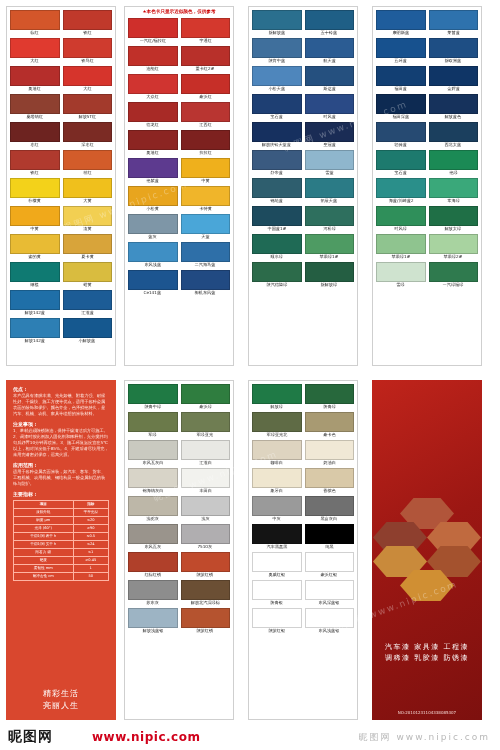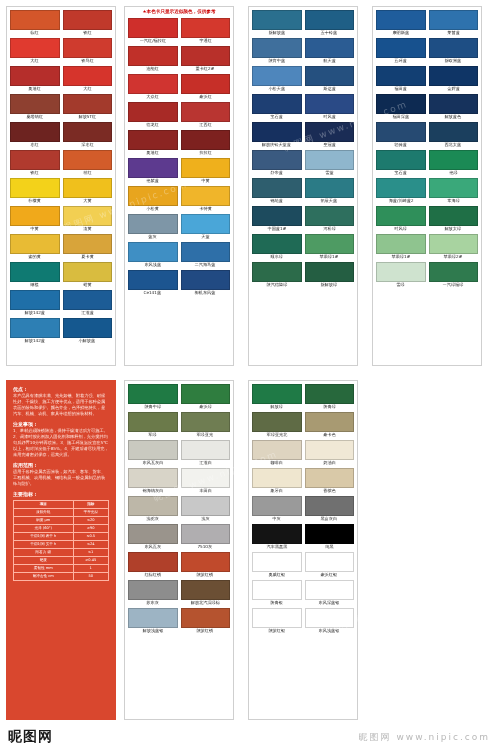--- a/index.html
+++ b/index.html
@@ -456,20 +456,24 @@
               <td>柔韧性 mm</td>
               <td>1</td>
             </tr>
             <tr>
               <td>耐冲击性 cm</td>
               <td>50</td>
             </tr>
           </tbody>
       </table>
     </div>
+    <div class="slogan">
+      <div>精彩生活</div>
+      <div>亮丽人生</div>
+    </div>
   </div>
 
   <div class="panel" style="left:124px;top:380px;width:110px;height:340px;">
     <div class="grid" id="grid-4">
         <div class="cell">
           <div class="swatch" style="background: rgb(31, 122, 68);"></div>
           <div class="cname">陕青中绿</div>
         </div>
         <div class="cell">
           <div class="swatch" style="background: rgb(47, 125, 63);"></div>
@@ -612,23 +616,39 @@
           <div class="swatch" style="background: rgb(255, 255, 255);"></div>
           <div class="cname">陕蒙红银</div>
         </div>
         <div class="cell">
           <div class="swatch" style="background: rgb(255, 255, 255);"></div>
           <div class="cname">东风浅蓝银</div>
         </div>
       </div>
   </div>
 
+  <div class="redpanel" style="left:372px;top:380px;width:110px;height:340px;">
+    <div class="hexwrap">
+      <div class="hex" style="left:27px;top:0;background:#b1553a;"></div>
+      <div class="hex" style="left:0;top:24px;background:#8e3f2e;"></div>
+      <div class="hex" style="left:54px;top:24px;background:#c06a3f;"></div>
+      <div class="hex" style="left:0;top:48px;background:#c98a3b;"></div>
+      <div class="hex" style="left:54px;top:48px;background:#a4522e;"></div>
+      <div class="hex" style="left:27px;top:72px;background:#d08f33;"></div>
+    </div>
+    <div class="tagline" style="top:262px;">
+      <div>汽车漆  家具漆  工程漆</div>
+      <div>调稀漆  乳胶漆  防锈漆</div>
+    </div>
+    <div class="no">NO:20101231104338085307</div>
+  </div>
 
   <div class="footer">
     <div class="logo">昵图网</div>
+    <div class="url">www.nipic.com</div>
     <div class="wm">昵图网 www.nipic.com</div>
   </div>
 
   <div class="wmbig">
     <span style="left:60px;top:200px;transform:rotate(-20deg);">昵图网 www.nipic.com</span>
     <span style="left:280px;top:120px;transform:rotate(-20deg);">昵图网 www.nipic.com</span>
     <span style="left:150px;top:470px;transform:rotate(-20deg);">昵图网 www.nipic.com</span>
     <span style="left:330px;top:600px;transform:rotate(-20deg);">昵图网 www.nipic.com</span>
   </div>
 

